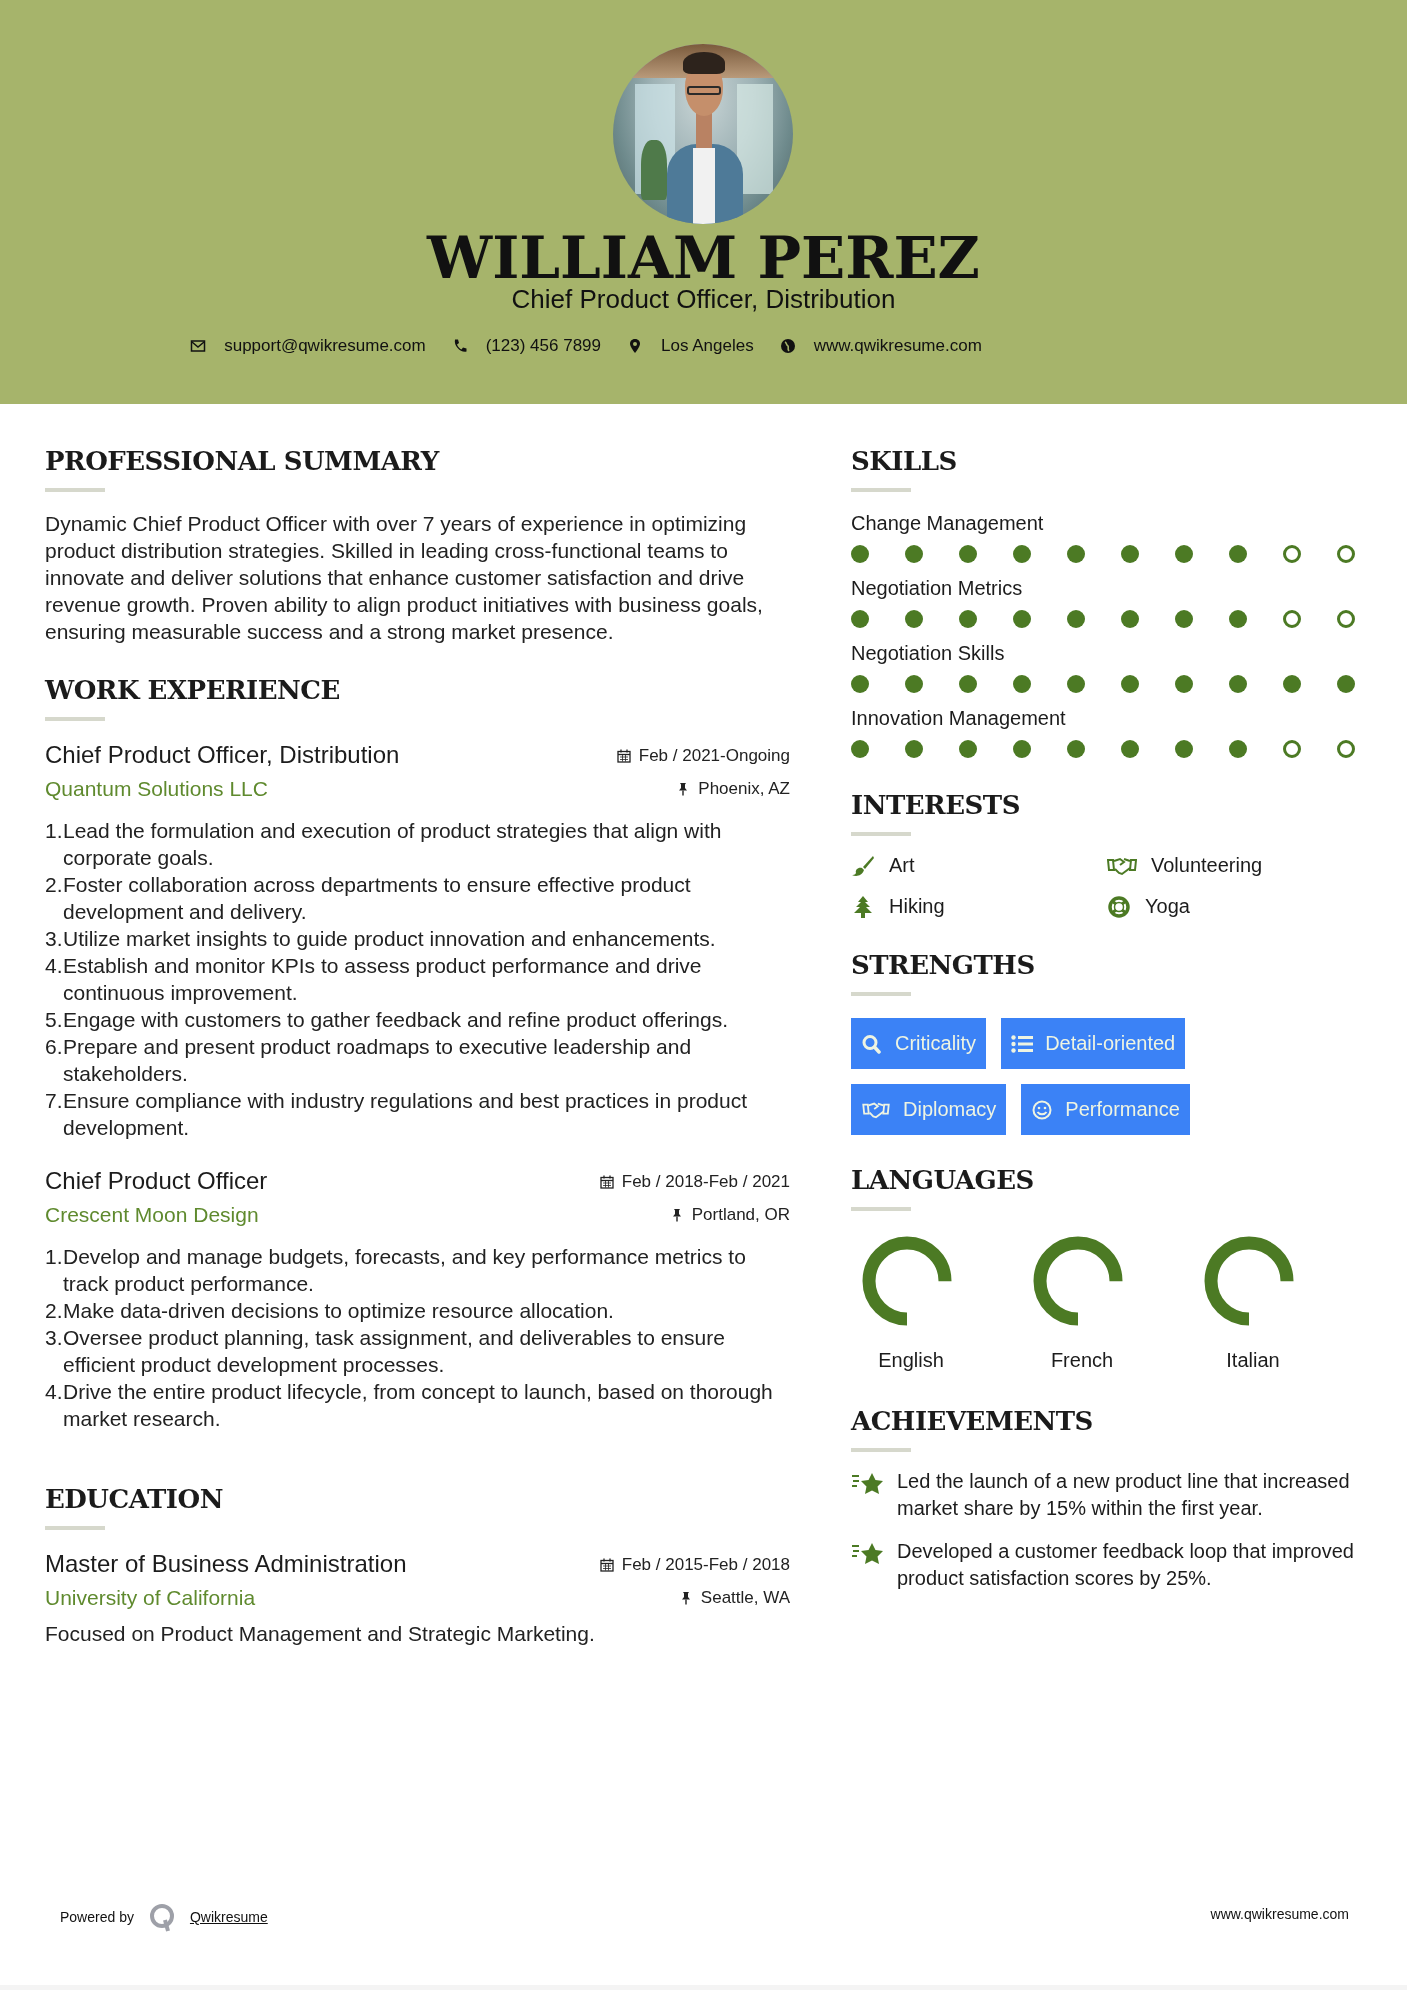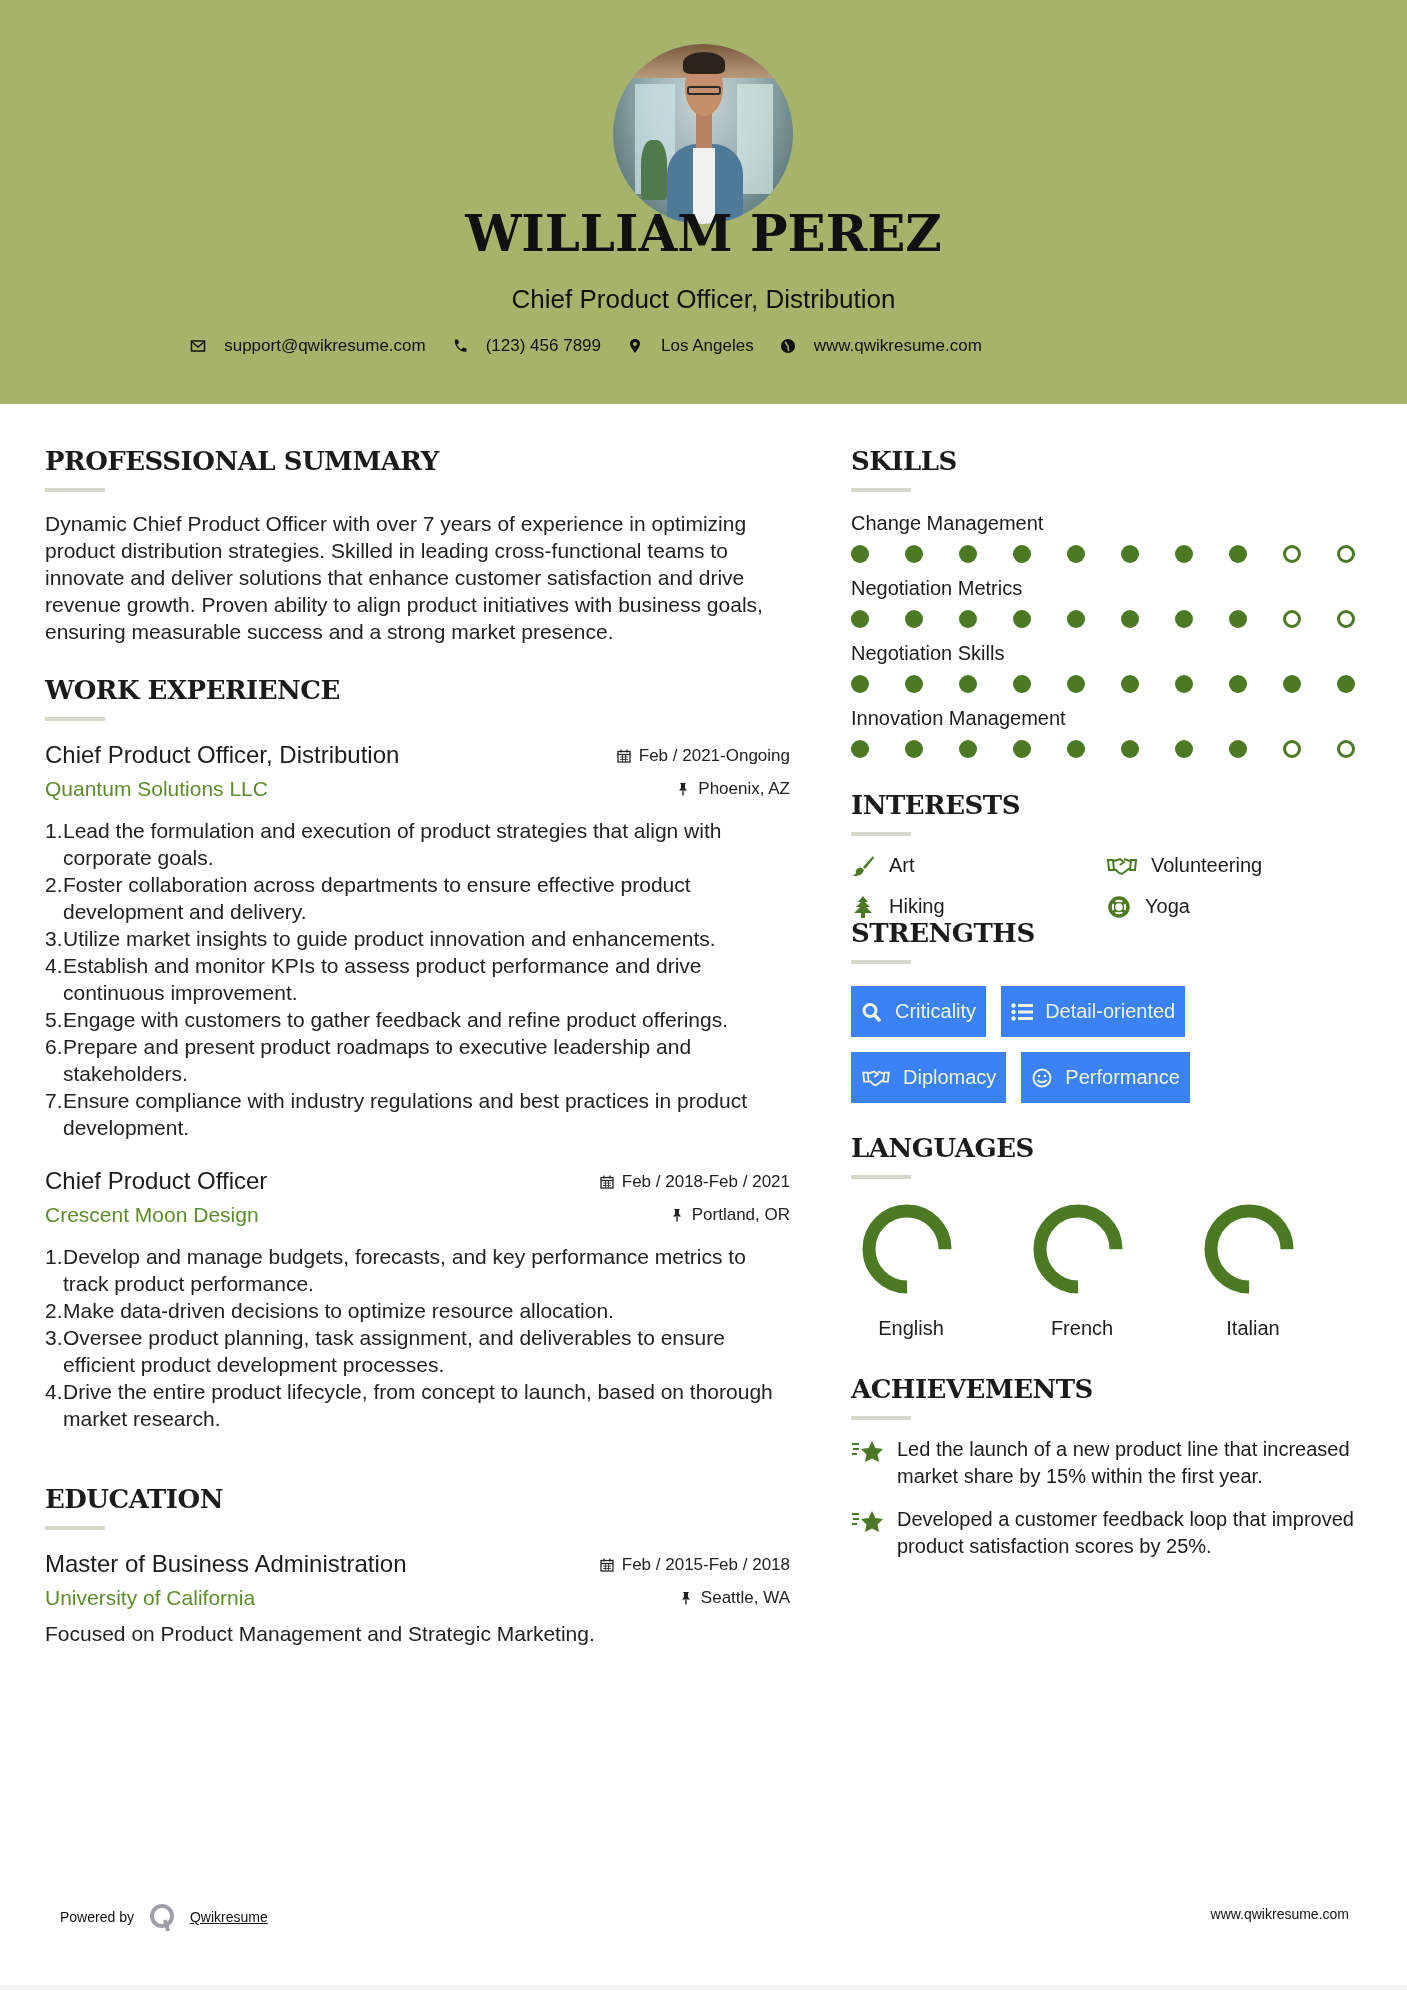--- a/index.html
+++ b/index.html
@@ -13,21 +13,21 @@
     .photo .window-l { position: absolute; left: 22px; top: 40px; width: 40px; height: 110px; background: #cfe6ea; opacity: .7; }
     .photo .window-r { position: absolute; right: 20px; top: 40px; width: 36px; height: 110px; background: #d7e9e6; opacity: .7; }
     .photo .plant { position: absolute; left: 28px; top: 96px; width: 26px; height: 60px; background: #4f7a4a; border-radius: 40% 40% 10% 10%; }
     .photo .body { position: absolute; left: 54px; top: 100px; width: 76px; height: 90px; background: #4e7a98; border-radius: 30px 30px 0 0; }
     .photo .shirt { position: absolute; left: 80px; top: 104px; width: 22px; height: 86px; background: #f1f1f1; }
     .photo .head { position: absolute; left: 72px; top: 18px; width: 38px; height: 54px; background: #c58f6b; border-radius: 45% 45% 50% 50%; }
     .photo .hair { position: absolute; left: 70px; top: 8px; width: 42px; height: 22px; background: #2d231c; border-radius: 50% 50% 20% 20%; }
     .photo .neck { position: absolute; left: 83px; top: 66px; width: 16px; height: 38px; background: #b98263; }
     .photo .glasses { position: absolute; left: 74px; top: 42px; width: 34px; height: 9px; border: 2px solid #2a2a2a; border-radius: 3px; }
 
-    .name { position: absolute; left: 0; top: 204px; width: 1407px; text-align: center; font-family: "DejaVu Serif", "Liberation Serif", serif; font-weight: bold; font-size: 50px; color: #111; letter-spacing: 0px; }
+    .name { position: absolute; left: 0; top: 224px; width: 1407px; text-align: center; font-family: "DejaVu Serif", "Liberation Serif", serif; font-weight: bold; font-size: 58px; color: #111; letter-spacing: 0px; }
     .title { position: absolute; left: 0; top: 284px; width: 1407px; text-align: center; font-size: 26px; color: #111; }
     .contacts { position: absolute; left: 0; top: 336px; width: 1172px; display: flex; justify-content: center; align-items: center; gap: 0; font-size: 17px; color: #111; }
     .contact { display: flex; align-items: center; margin: 0 13px; }
     .contact .ci { display: inline-block; width: 16px; height: 16px; margin-right: 18px; }
 
     .left { position: absolute; left: 45px; top: 404px; width: 745px; }
     .right { position: absolute; left: 851px; top: 404px; width: 520px; }
 
     .sec-title { font-family: "DejaVu Serif", "Liberation Serif", serif; font-weight: bold; font-size: 26px; color: #1b1b1b; letter-spacing: -0.5px; }
     .sec-bar { width: 60px; height: 4px; background: #d6d8cc; margin-top: 12px; }
@@ -330,21 +330,21 @@
         <svg class="ii" viewBox="0 0 24 22">
             <circle cx="12" cy="11" r="9" fill="none" stroke="#4c7a24" stroke-width="3.5"></circle>
             <circle cx="12" cy="11" r="4.5" fill="none" stroke="#4c7a24" stroke-width="1.5"></circle>
             <path d="M5 5 L9 8 M19 5 L15 8 M5 17 L9 14 M19 17 L15 14" stroke="#4c7a24" stroke-width="3"></path>
           </svg>
         <span>Yoga</span>
       </div>
     </div>
   </div>
 
-  <div style="">
+  <div style="margin-top:32px;">
     <div class="sec-title">STRENGTHS</div>
     <div class="sec-bar"></div>
     <div class="tags">
       <div class="tag">
         <svg class="ti" viewBox="0 0 22 20">
             <circle cx="9" cy="8.5" r="6" fill="none" stroke="#eef4e2" stroke-width="3"></circle>
             <line x1="13.5" y1="13" x2="18" y2="18" stroke="#eef4e2" stroke-width="3.5" stroke-linecap="round"></line>
           </svg>
         <span>Criticality</span>
       </div>

